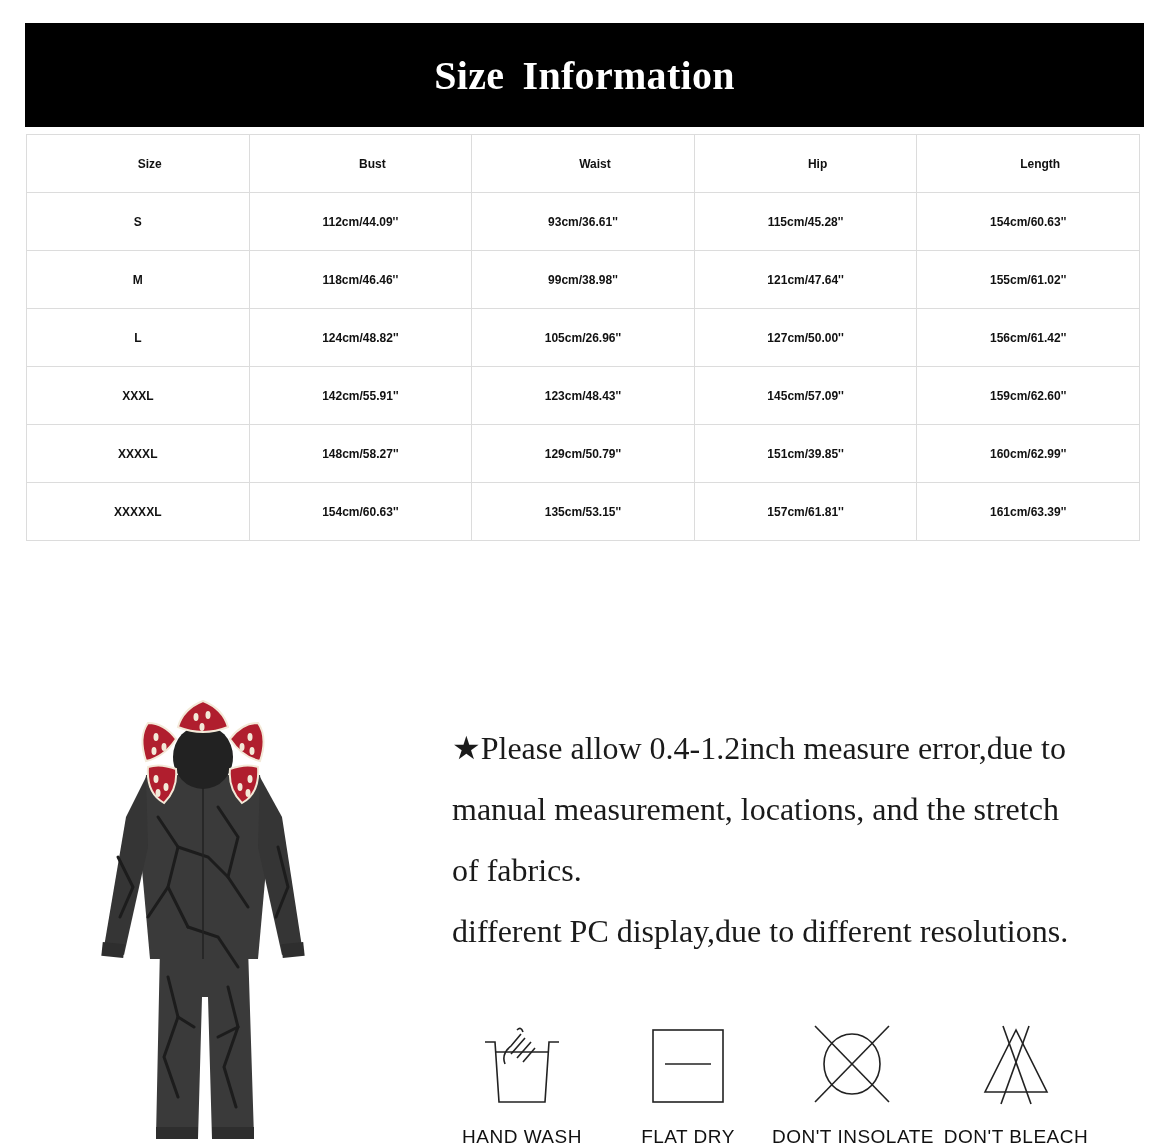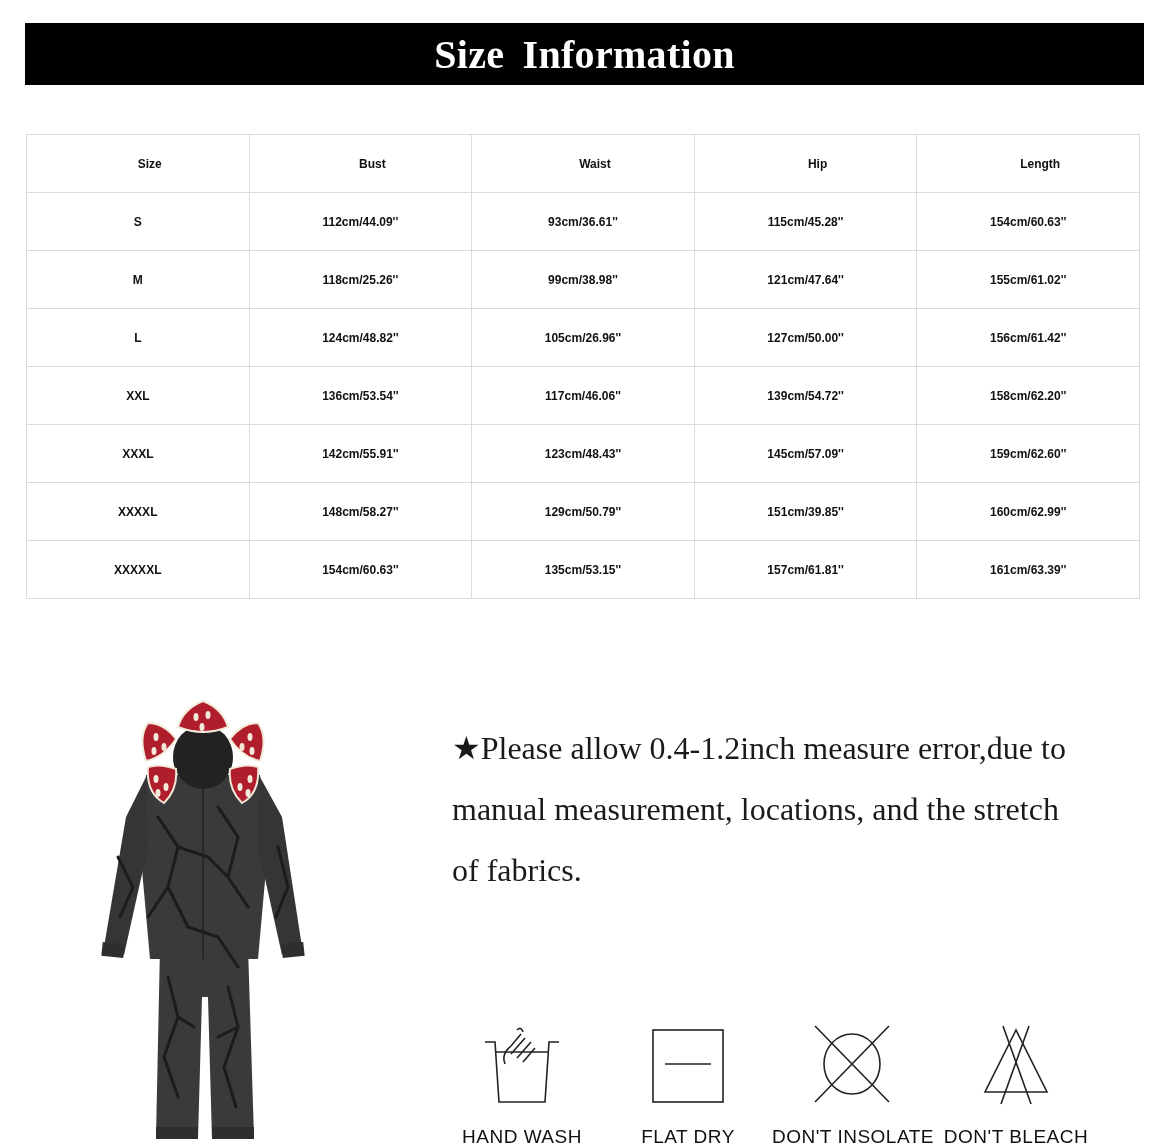--- a/index.html
+++ b/index.html
@@ -1,21 +1,21 @@
 <!DOCTYPE html>
 <html><head>
 <meta charset="utf-8">
 <style>
   html, body { margin: 0; padding: 0; }
   body {
     width: 1170px; height: 1145px; background: #ffffff; position: relative; overflow: hidden;
     font-family: "Liberation Sans", sans-serif; color: #111;
   }
   .banner {
-    position: absolute; left: 25px; top: 23px; width: 1119px; height: 62px;
+    position: absolute; left: 25px; top: 23px; width: 1119px; height: 104px;
     background: #000; display: flex; align-items: center; justify-content: center;
   }
   .banner-title {
     color: #fff; font-family: "Liberation Serif", serif; font-weight: bold; font-size: 40px;
     word-spacing: 8px; letter-spacing: 0.3px;
   }
   table.size-table {
     position: absolute; left: 26px; top: 134px; width: 1114px;
     border-collapse: collapse; table-layout: fixed;
   }
@@ -61,38 +61,31 @@
   <tbody>
     <tr>
       <td>S</td>
       <td>112cm/44.09''</td>
       <td>93cm/36.61''</td>
       <td>115cm/45.28''</td>
       <td>154cm/60.63''</td>
     </tr>
     <tr>
       <td>M</td>
-      <td>118cm/25.26''</td>
+      <td>118cm/46.46''</td>
       <td>99cm/38.98''</td>
       <td>121cm/47.64''</td>
       <td>155cm/61.02''</td>
     </tr>
     <tr>
       <td>L</td>
       <td>124cm/48.82''</td>
       <td>105cm/26.96''</td>
       <td>127cm/50.00''</td>
       <td>156cm/61.42''</td>
-    </tr>
-    <tr>
-      <td>XXL</td>
-      <td>136cm/53.54''</td>
-      <td>117cm/46.06''</td>
-      <td>139cm/54.72''</td>
-      <td>158cm/62.20''</td>
     </tr>
     <tr>
       <td>XXXL</td>
       <td>142cm/55.91''</td>
       <td>123cm/48.43''</td>
       <td>145cm/57.09''</td>
       <td>159cm/62.60''</td>
     </tr>
     <tr>
       <td>XXXXL</td>
@@ -169,20 +162,21 @@
         <ellipse cx="142" cy="90" rx="2.5" ry="4"></ellipse>
         <ellipse cx="150" cy="96" rx="2.5" ry="4"></ellipse>
     </g>
   </svg>
 </div>
 
 <div class="notes">
   <div class="note-line">★Please allow 0.4-1.2inch measure error,due to</div>
   <div class="note-line">manual measurement, locations, and the stretch</div>
   <div class="note-line">of fabrics.</div>
+  <div class="note-line">different PC display,due to different resolutions.</div>
 </div>
 
 <div class="care" style="left:442px;">
   <svg width="90" height="85" viewBox="0 0 90 85">
     <g stroke="#222" stroke-width="1.6" fill="none">
       <path d="M8 18 L18 18 L22 78 L68 78 L72 18 L82 18"></path>
       <path d="M18 28 L72 28"></path>
       <path d="M28 40 Q24 30 34 22 L44 10 M34 30 L48 14 M40 34 L54 18 M46 38 L58 24 M40 6 Q44 2 46 8"></path>
     </g>
   </svg>

